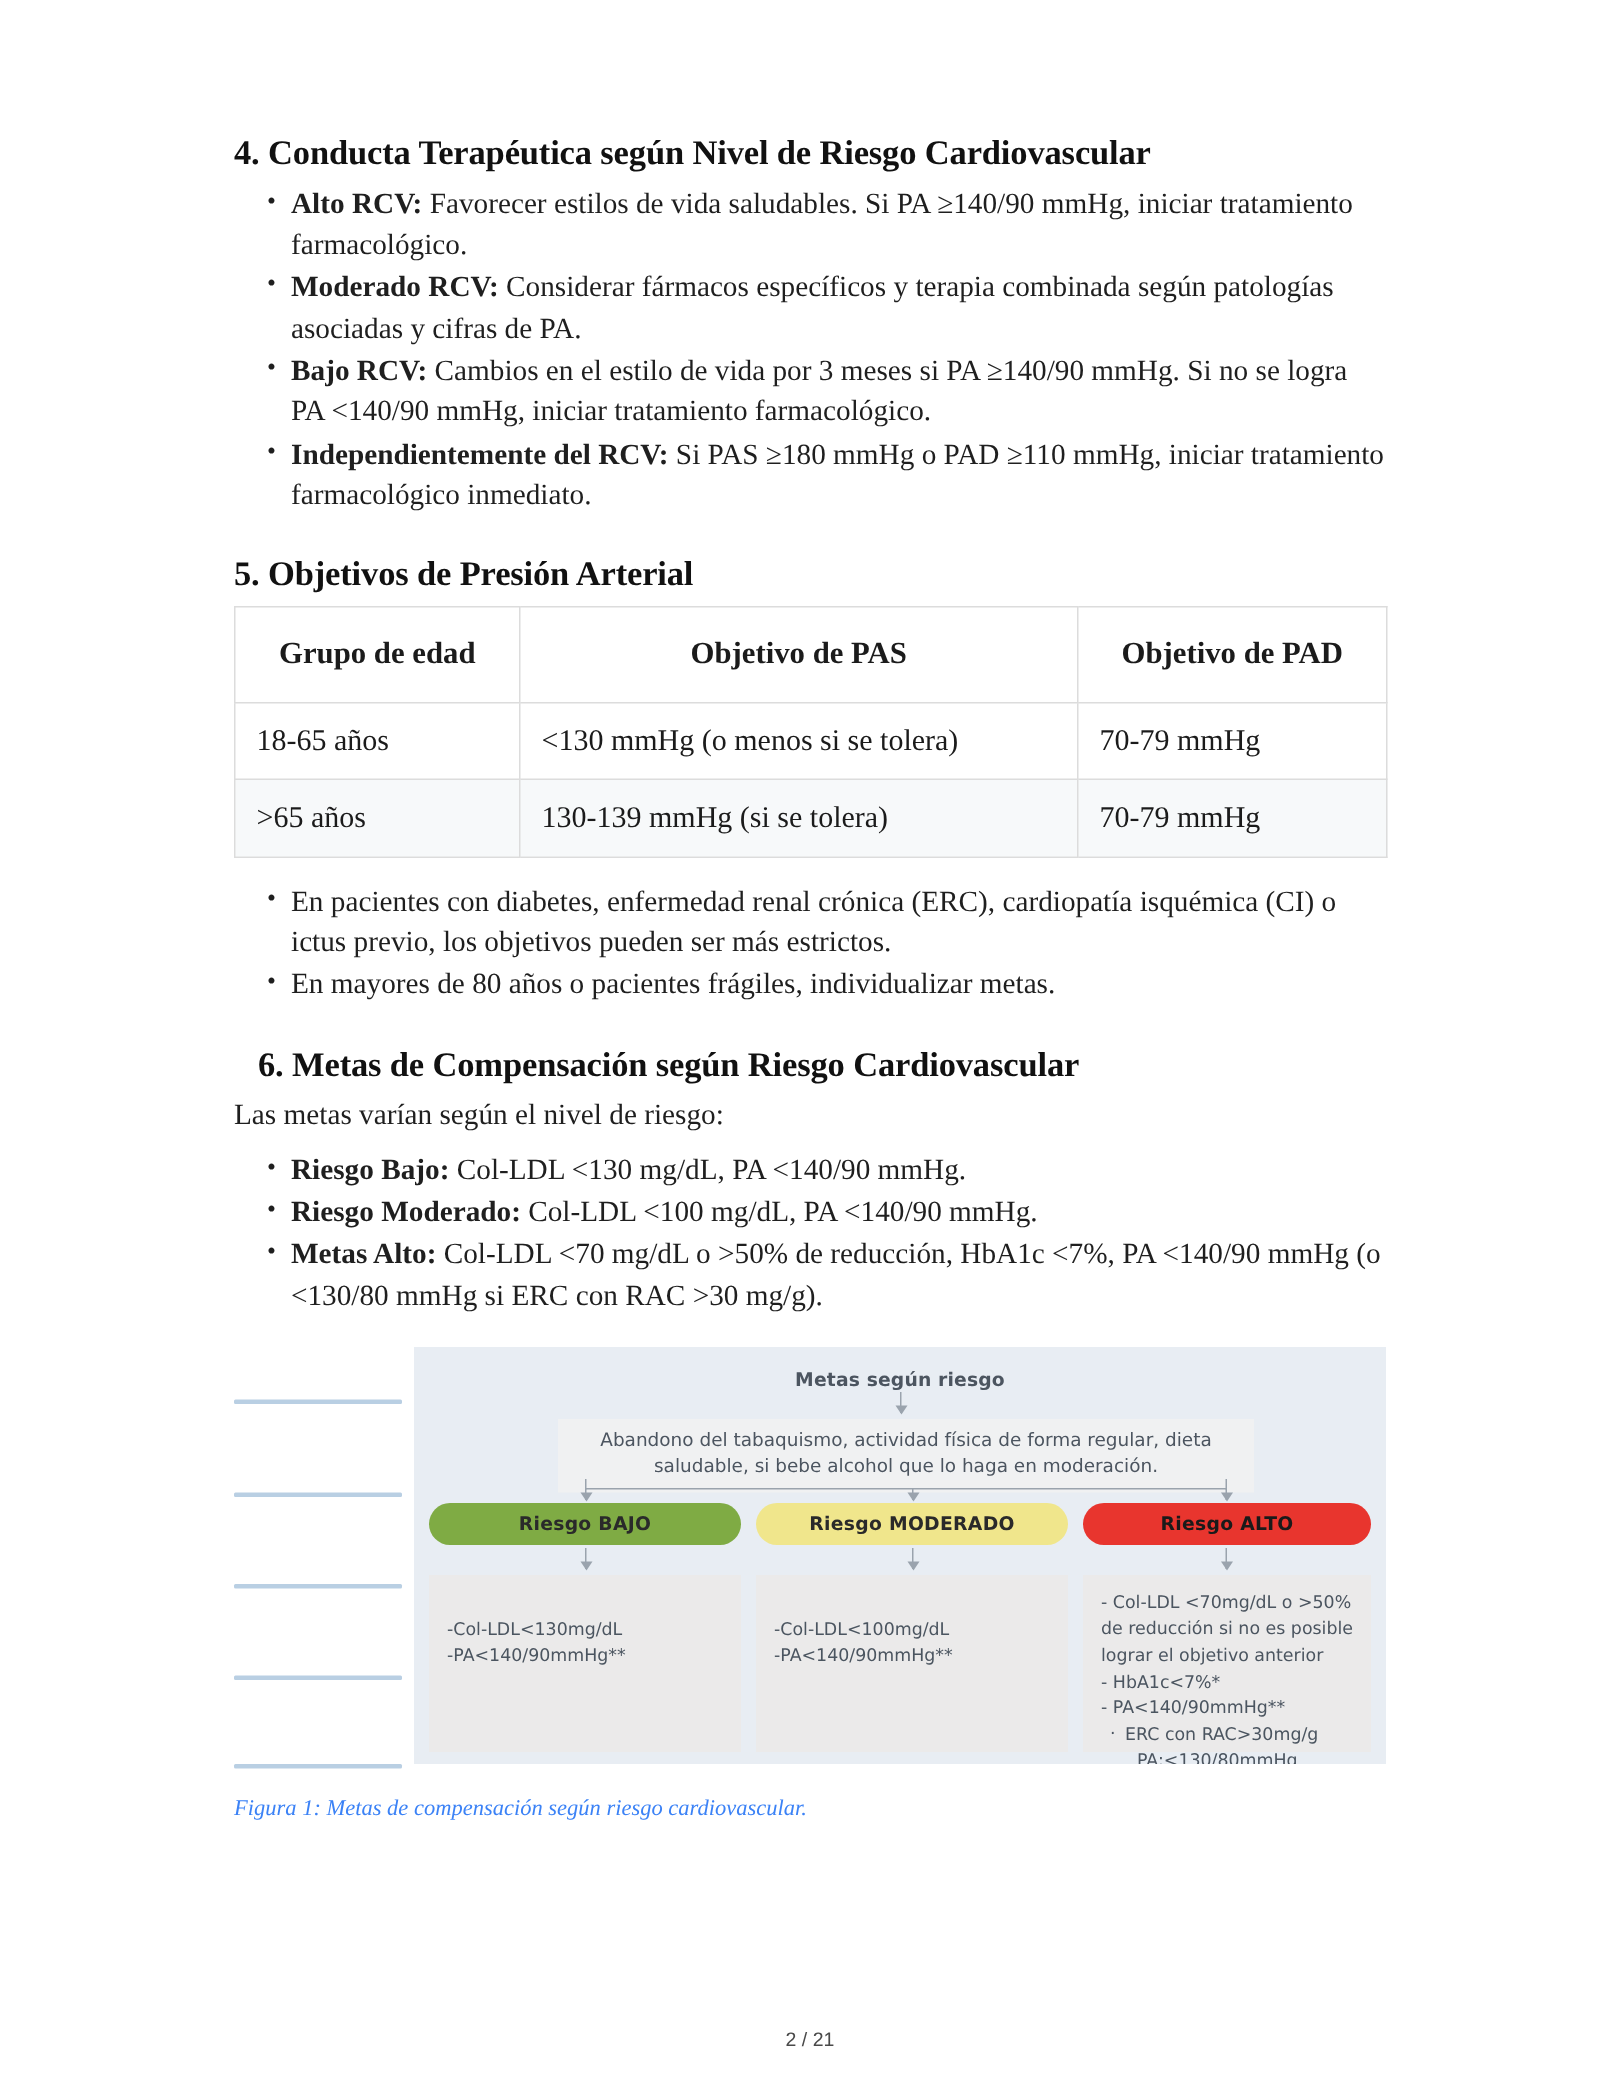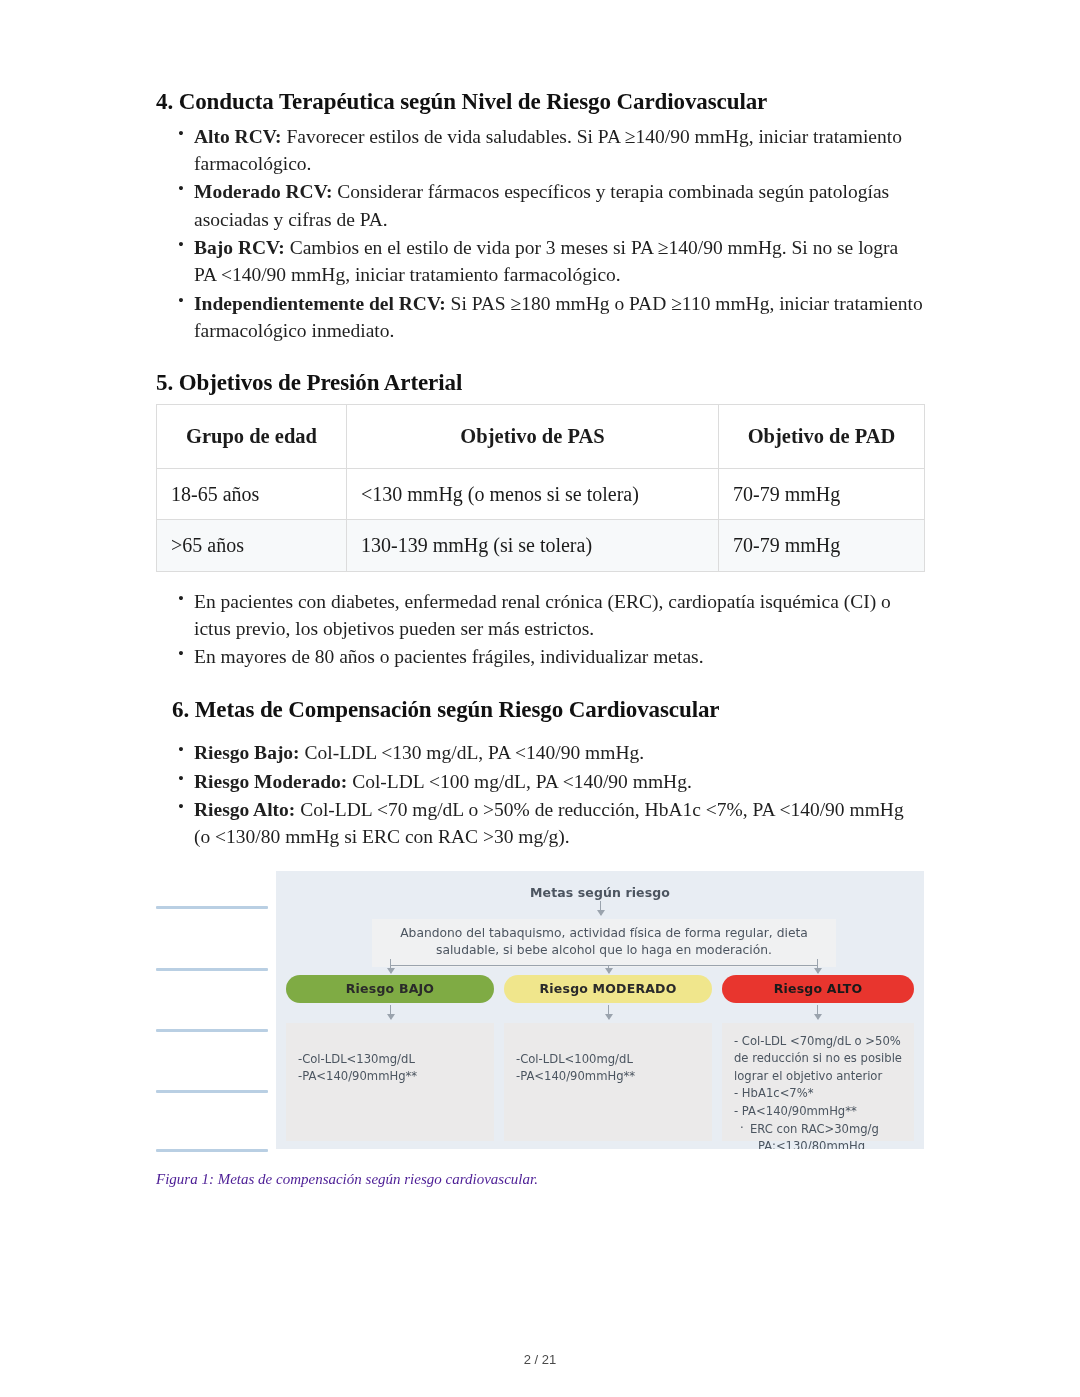--- a/index.html
+++ b/index.html
@@ -217,21 +217,21 @@
     position: absolute;
     left: 6px;
     top: -1px;
   }
   .detail-box .sub2 { padding-left: 24px; }
 
   .fig-caption {
     margin-top: 22px;
     font-style: italic;
     font-size: 15px;
-    color: #4c1d95;
+    color: #3b82f6;
     font-family: "Liberation Serif", "DejaVu Serif", serif;
   }
 
   .footer {
     position: absolute;
     left: 0; right: 0;
     top: 1352px;
     text-align: center;
     font-size: 13px;
     color: #4a4a4a;
@@ -288,27 +288,28 @@
     <div class="spacer-md"></div>
 
     <ul class="bullets">
       <li>En pacientes con diabetes, enfermedad renal crónica (ERC), cardiopatía isquémica (CI) o ictus previo, los objetivos pueden ser más estrictos.</li>
       <li>En mayores de 80 años o pacientes frágiles, individualizar metas.</li>
     </ul>
 
     <div class="spacer-lg"></div>
 
     <h2 class="section-heading indent">6. Metas de Compensación según Riesgo Cardiovascular</h2>
+    <div style="font-size:19.5px;line-height:1.4;color:#1f1f1f;">Las metas varían según el nivel de riesgo:</div>
 
     <div class="spacer-sm"></div>
 
     <ul class="bullets">
       <li><b>Riesgo Bajo:</b><span> Col-LDL &lt;130 mg/dL, PA &lt;140/90 mmHg.</span></li>
       <li><b>Riesgo Moderado:</b><span> Col-LDL &lt;100 mg/dL, PA &lt;140/90 mmHg.</span></li>
-      <li><b>Riesgo Alto:</b><span> Col-LDL &lt;70 mg/dL o &gt;50% de reducción, HbA1c &lt;7%, PA &lt;140/90 mmHg (o &lt;130/80 mmHg si ERC con RAC &gt;30 mg/g).</span></li>
+      <li><b>Metas Alto:</b><span> Col-LDL &lt;70 mg/dL o &gt;50% de reducción, HbA1c &lt;7%, PA &lt;140/90 mmHg (o &lt;130/80 mmHg si ERC con RAC &gt;30 mg/g).</span></li>
     </ul>
 
     <div class="figure-wrap">
 
       <div class="scan-lines">
         <div class="scan-line" style="top:35px;"></div>
         <div class="scan-line" style="top:97px;"></div>
         <div class="scan-line" style="top:158px;"></div>
         <div class="scan-line" style="top:219px;"></div>
         <div class="scan-line" style="top:278px;"></div>

